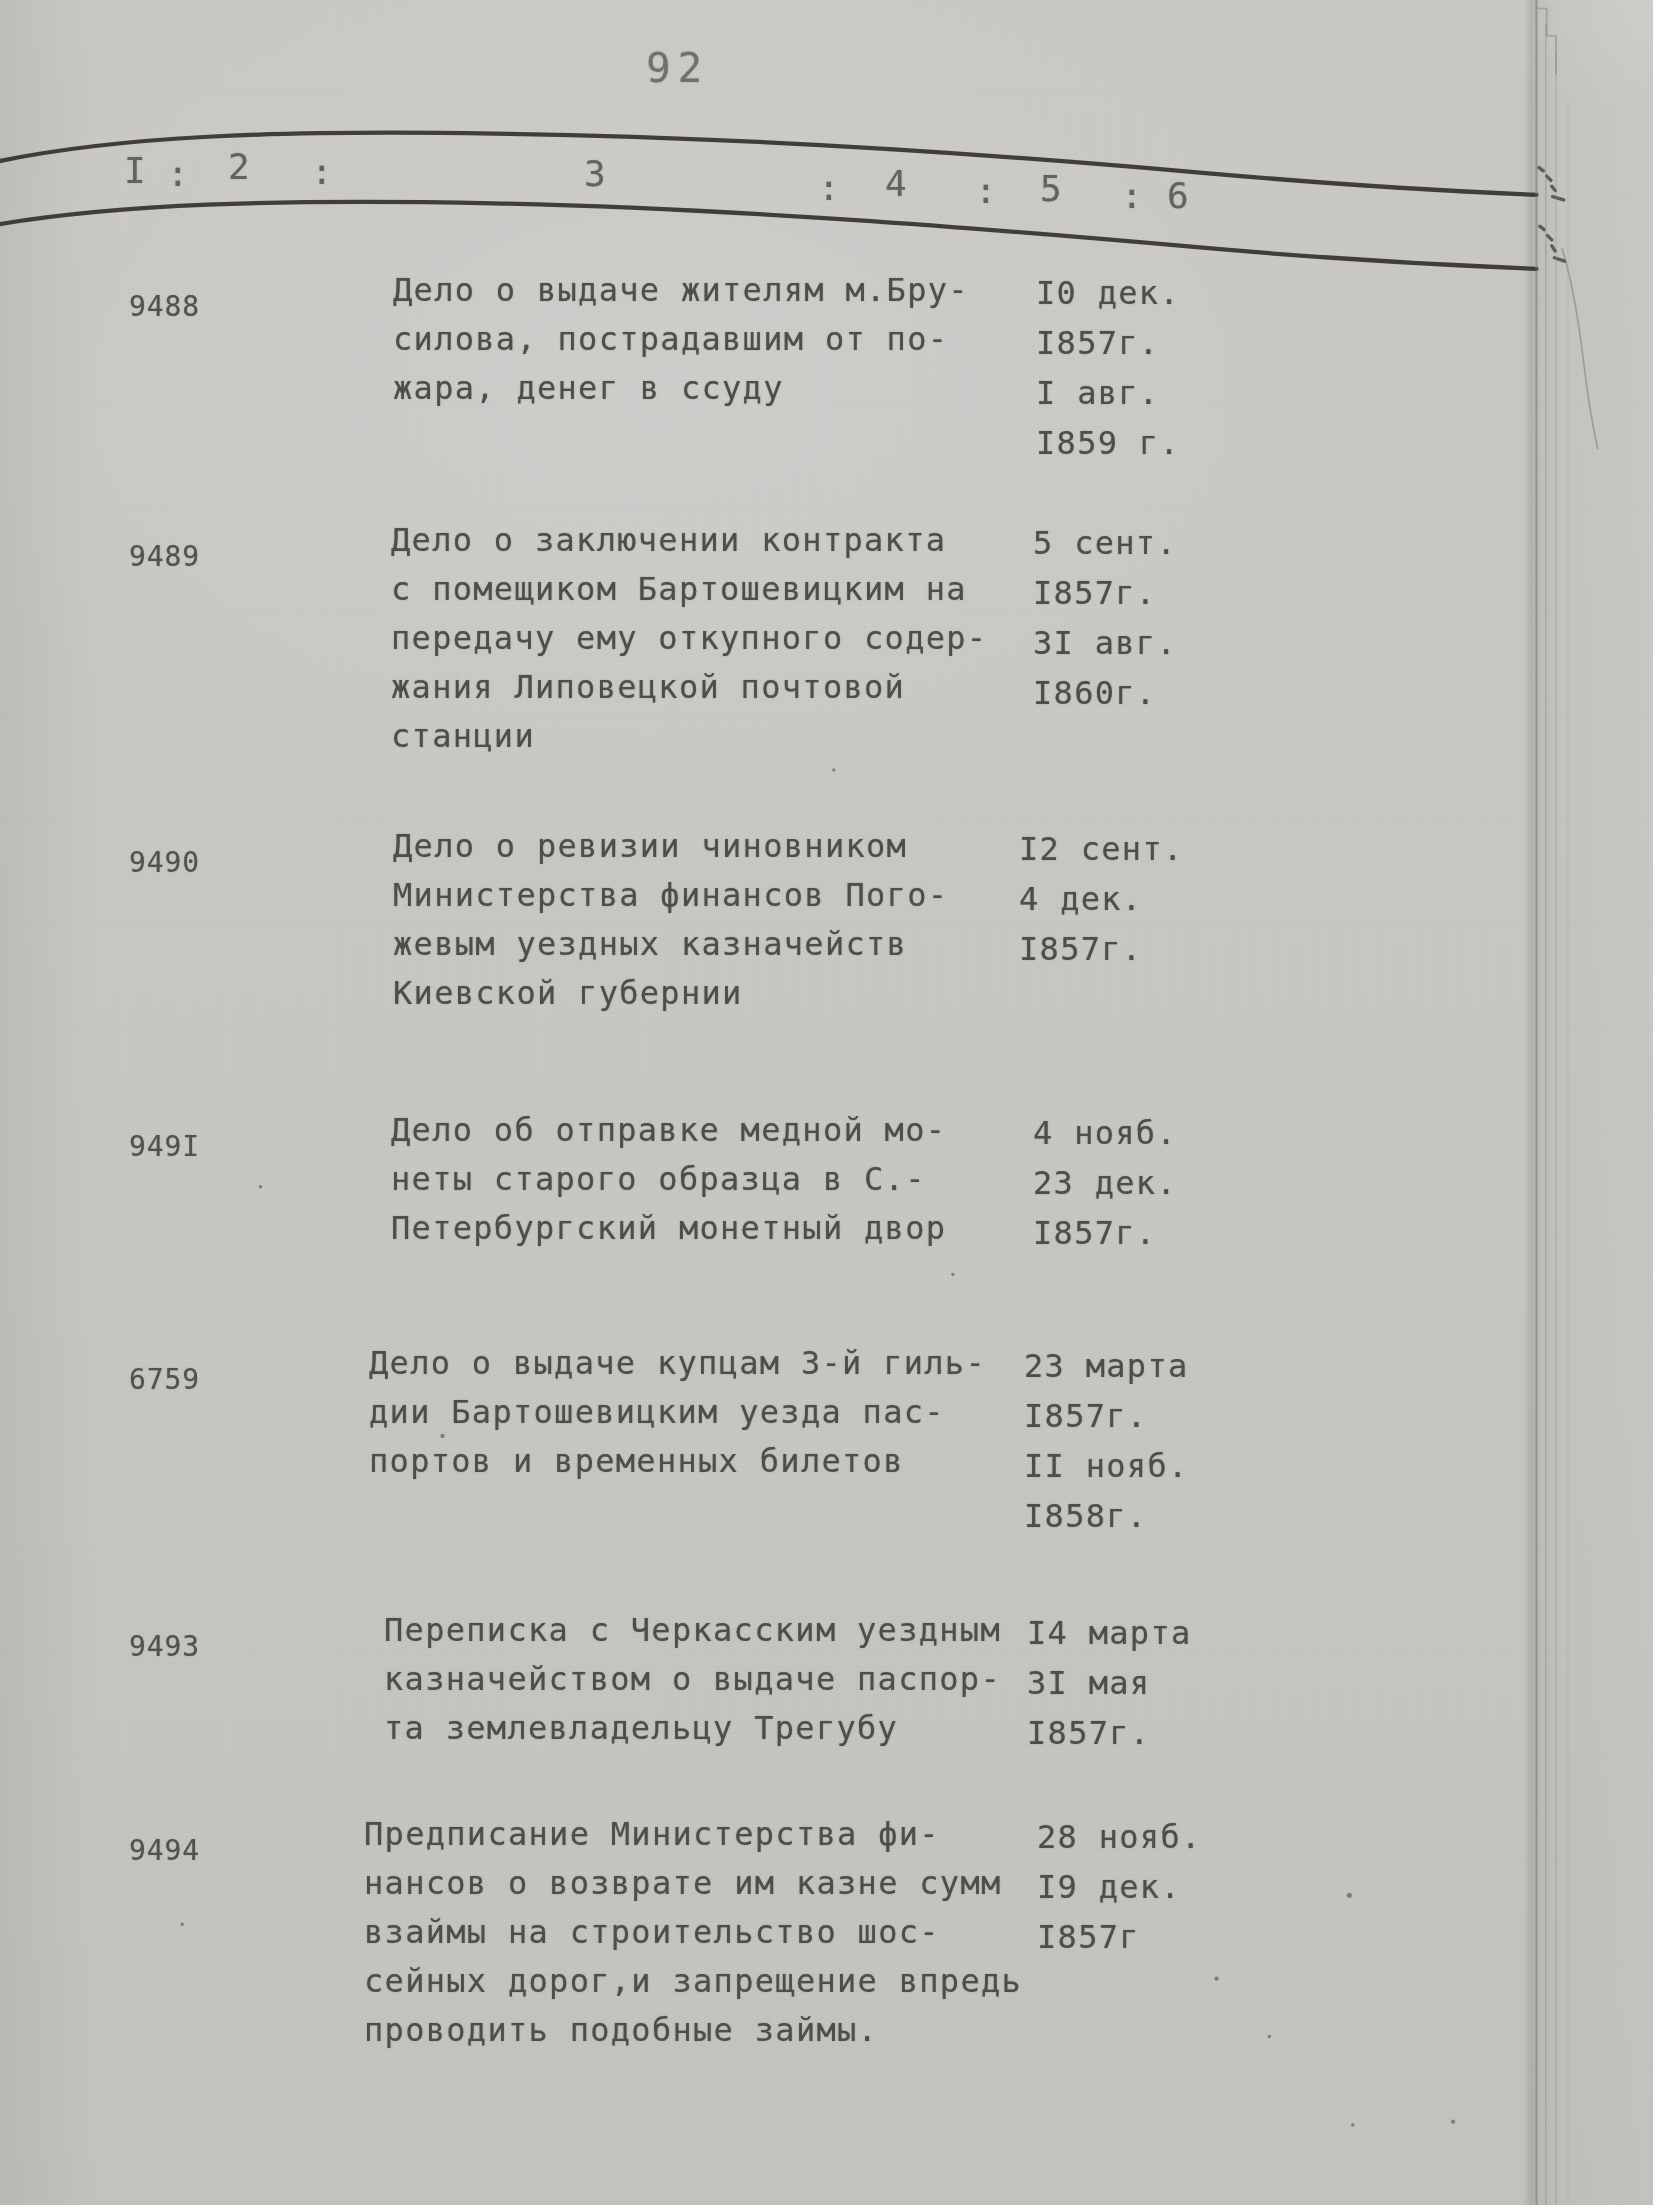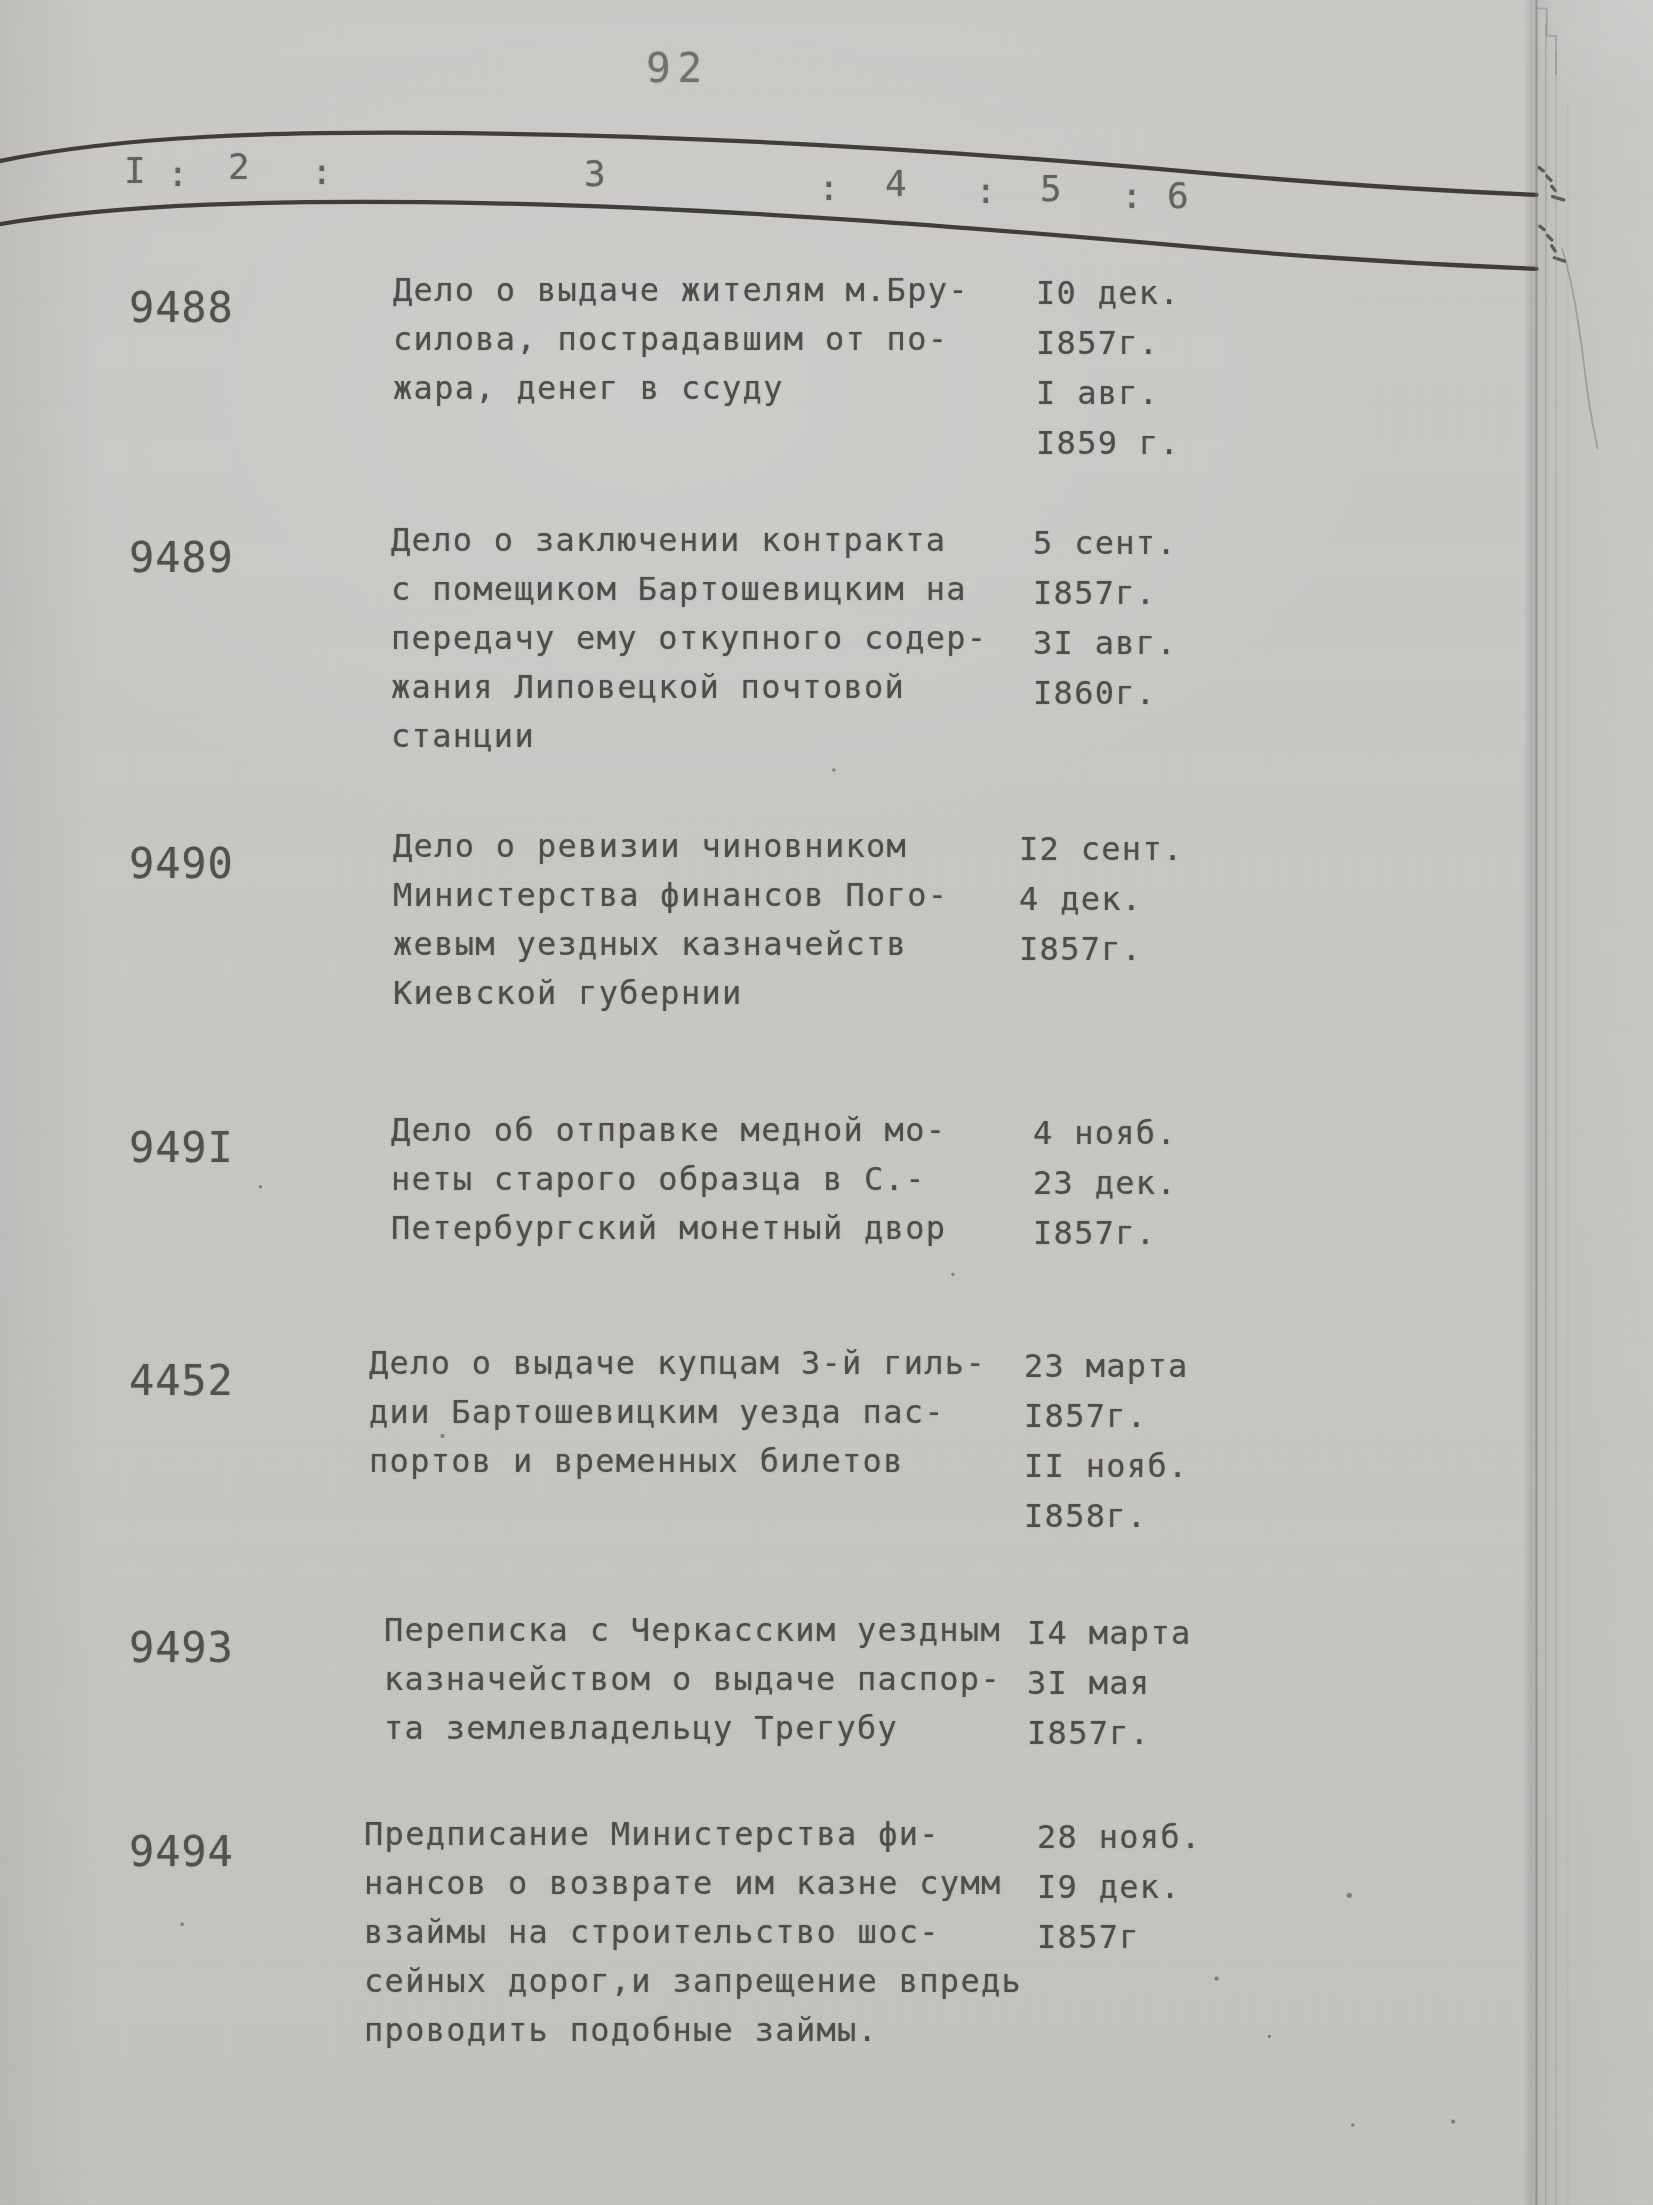--- a/index.html
+++ b/index.html
@@ -31,22 +31,22 @@
   .header-row{position:absolute;top:0;left:0;width:100%;height:0;}
   .hglyph{
     position:absolute;
     font-size:36px;
     color:rgba(92,89,83,.85);
     text-shadow:0 0 1.3px rgba(92,89,83,.5);
   }
   .entries{position:absolute;top:0;left:0;width:100%;height:0;}
   .entry{position:absolute;left:0;width:100%;}
   .entry-number{
-    position:absolute;left:129px;top:12px;
-    font-size:42px;letter-spacing:0.9px;
+    position:absolute;left:129px;top:19px;
+    font-size:28px;letter-spacing:0.9px;
     color:rgba(78,76,71,.92);
     text-shadow:0 0 1.2px rgba(78,76,71,.5);
   }
   .entry-desc,.entry-dates{position:absolute;top:0;}
   .entry-dates{top:2.6px;}
   .tline{
     height:49px;white-space:pre;
     font-size:32px;letter-spacing:1.3px;
     color:rgba(73,71,66,.90);
     text-shadow:0 0 1.2px rgba(73,71,66,.55);
@@ -162,21 +162,21 @@
           <div class="tline">Петербургский монетный двор</div>
         </div>
     <div class="entry-dates" style="left: 1033px;">
           <div class="tline">4 нояб.</div>
           <div class="tline">23 дек.</div>
           <div class="tline">I857г.</div>
         </div>
   </div>
 
   <div class="entry" style="top: 1344px;">
-    <div class="entry-number">4452</div>
+    <div class="entry-number">6759</div>
     <div class="entry-desc" style="left: 369px;">
           <div class="tline">Дело о выдаче купцам 3-й гиль-</div>
           <div class="tline">дии Бартошевицким уезда пас-</div>
           <div class="tline">портов и временных билетов</div>
         </div>
     <div class="entry-dates" style="left: 1024px;">
           <div class="tline">23 марта</div>
           <div class="tline">I857г.</div>
           <div class="tline">II нояб.</div>
           <div class="tline">I858г.</div>

